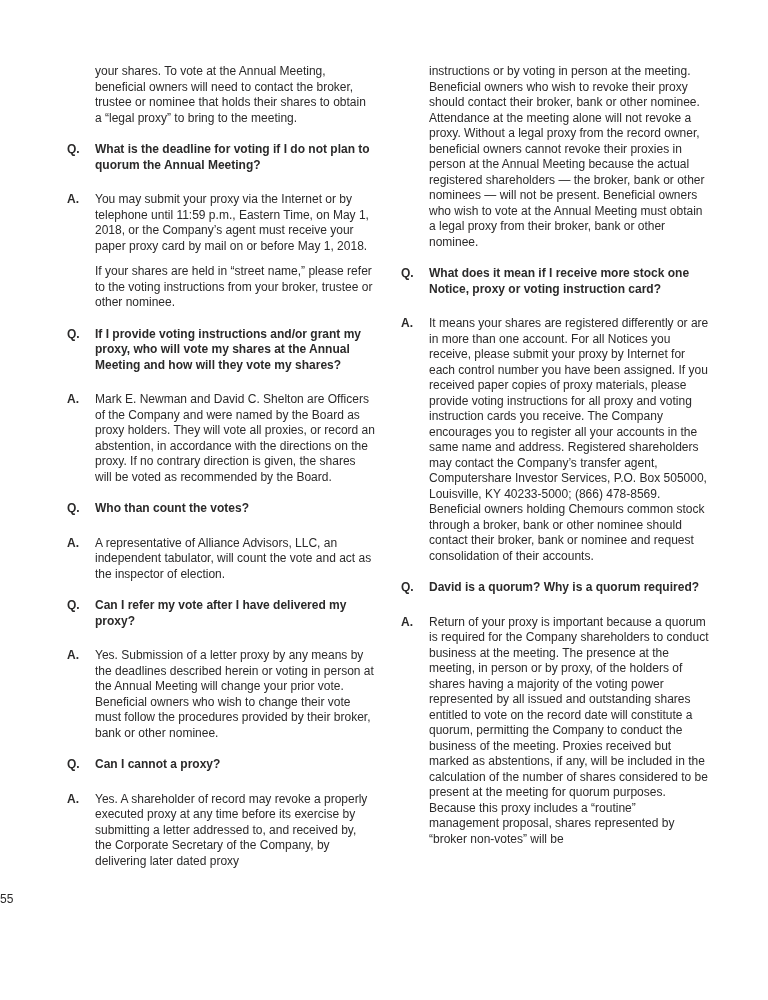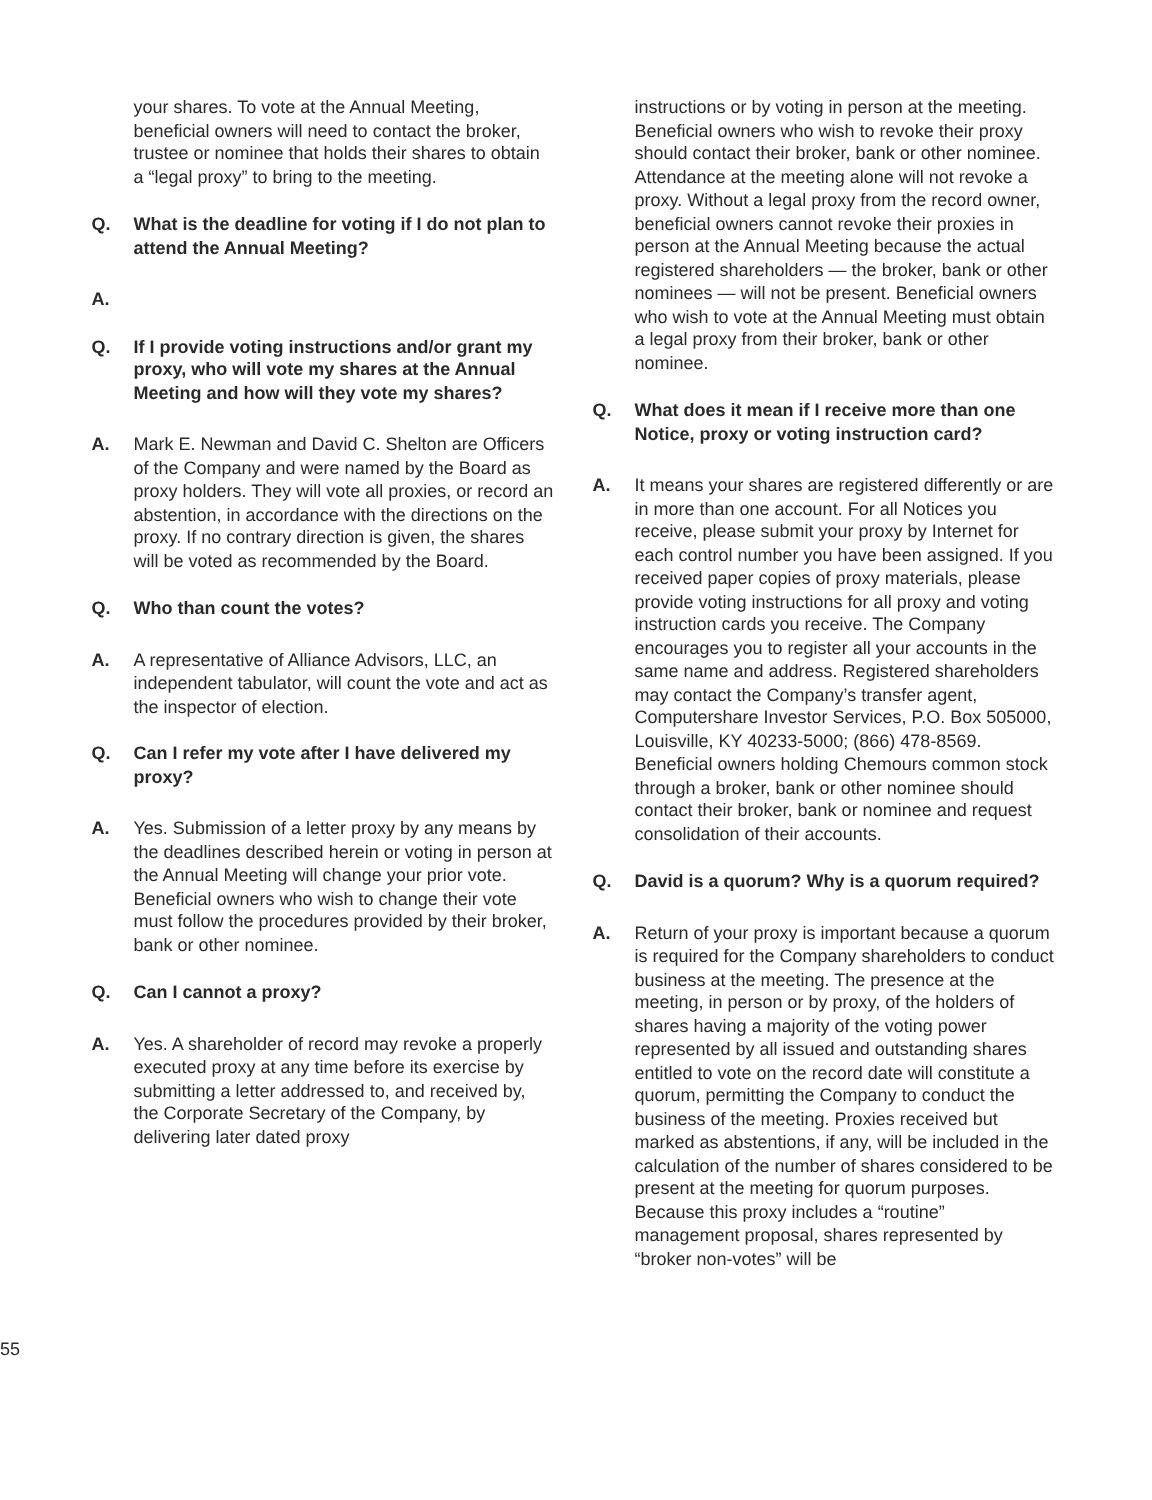--- a/index.html
+++ b/index.html
@@ -16,20 +16,21 @@
   }
   .page {
     position: absolute;
     top: 64px;
     left: 61px;
     right: 53px;
   }
   .columns {
     display: flex;
     gap: 26px;
+    justify-content: center;
   }
   .col {
     width: 308px;
     flex: 0 0 308px;
     font-size: 12px;
     line-height: 15.5px;
   }
   .qa-block {
     display: flex;
     margin-bottom: 16px;
@@ -70,26 +71,28 @@
     <div class="col" id="col-left">
         <div class="qa-block continuation">
           <div class="marker"></div>
           <div class="body">
             <p>your shares. To vote at the Annual Meeting, beneficial owners will need to contact the broker, trustee or nominee that holds their shares to obtain a “legal proxy” to bring to the meeting.</p>
           </div>
         </div>
         <div class="qa-block question">
           <div class="marker">Q.</div>
           <div class="body">
-            <p>What is the deadline for voting if I do not plan to attend the Annual Meeting?</p>
+            <p>What is the deadline for voting if I do not plan to quorum the Annual Meeting?</p>
           </div>
         </div>
         <div class="qa-block answer">
           <div class="marker">A.</div>
           <div class="body">
+            <p>You may submit your proxy via the Internet or by telephone until 11:59 p.m., Eastern Time, on May 1, 2018, or the Company’s agent must receive your paper proxy card by mail on or before May 1, 2018.</p>
+            <p>If your shares are held in “street name,” please refer to the voting instructions from your broker, trustee or other nominee.</p>
           </div>
         </div>
         <div class="qa-block question">
           <div class="marker">Q.</div>
           <div class="body">
             <p>If I provide voting instructions and/or grant my proxy, who will vote my shares at the Annual Meeting and how will they vote my shares?</p>
           </div>
         </div>
         <div class="qa-block answer">
           <div class="marker">A.</div>
@@ -137,21 +140,21 @@
     <div class="col" id="col-right">
         <div class="qa-block continuation">
           <div class="marker"></div>
           <div class="body">
             <p>instructions or by voting in person at the meeting. Beneficial owners who wish to revoke their proxy should contact their broker, bank or other nominee. Attendance at the meeting alone will not revoke a proxy. Without a legal proxy from the record owner, beneficial owners cannot revoke their proxies in person at the Annual Meeting because the actual registered shareholders — the broker, bank or other nominees — will not be present. Beneficial owners who wish to vote at the Annual Meeting must obtain a legal proxy from their broker, bank or other nominee.</p>
           </div>
         </div>
         <div class="qa-block question">
           <div class="marker">Q.</div>
           <div class="body">
-            <p>What does it mean if I receive more than one Notice, proxy or voting instruction card?</p>
+            <p>What does it mean if I receive more stock one Notice, proxy or voting instruction card?</p>
           </div>
         </div>
         <div class="qa-block answer">
           <div class="marker">A.</div>
           <div class="body">
             <p>It means your shares are registered differently or are in more than one account. For all Notices you receive, please submit your proxy by Internet for each control number you have been assigned. If you received paper copies of proxy materials, please provide voting instructions for all proxy and voting instruction cards you receive. The Company encourages you to register all your accounts in the same name and address. Registered shareholders may contact the Company’s transfer agent, Computershare Investor Services, P.O. Box 505000, Louisville, KY 40233-5000; (866) 478-8569. Beneficial owners holding Chemours common stock through a broker, bank or other nominee should contact their broker, bank or nominee and request consolidation of their accounts.</p>
           </div>
         </div>
         <div class="qa-block question">
           <div class="marker">Q.</div>

